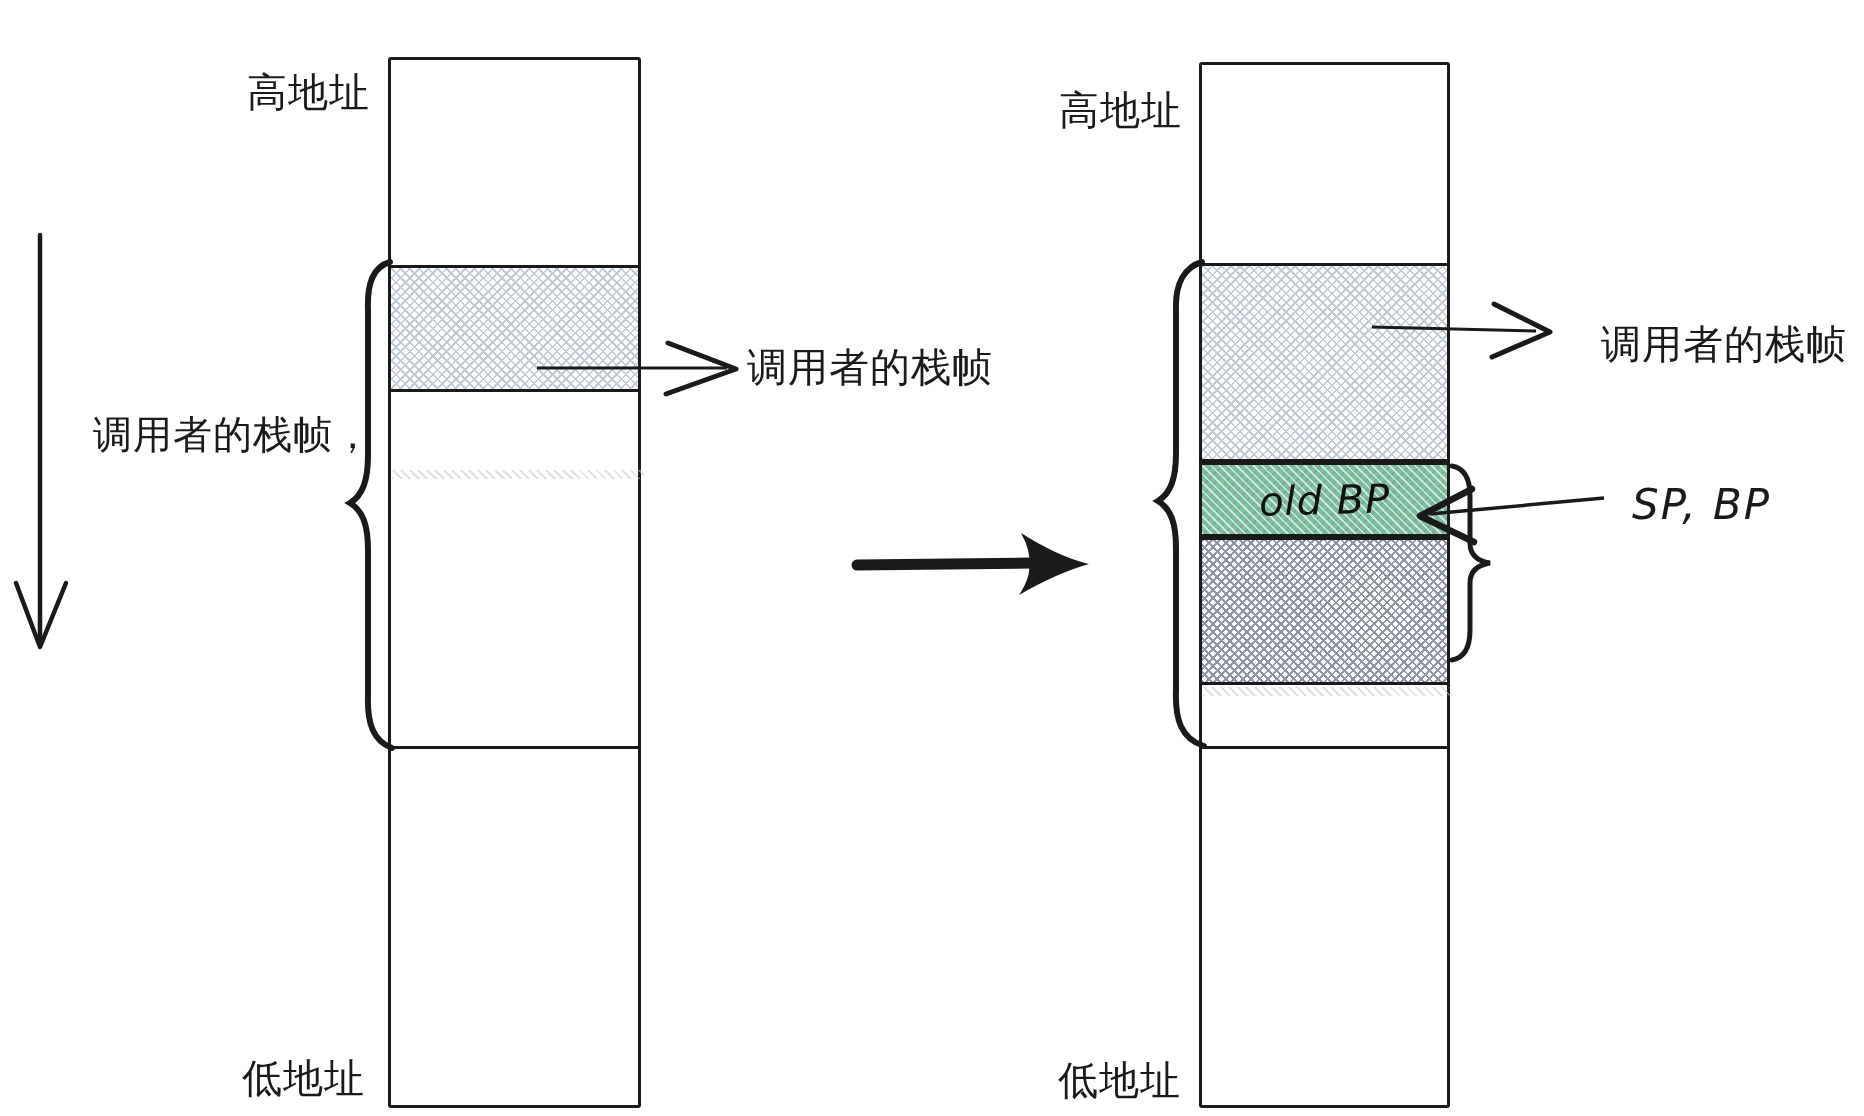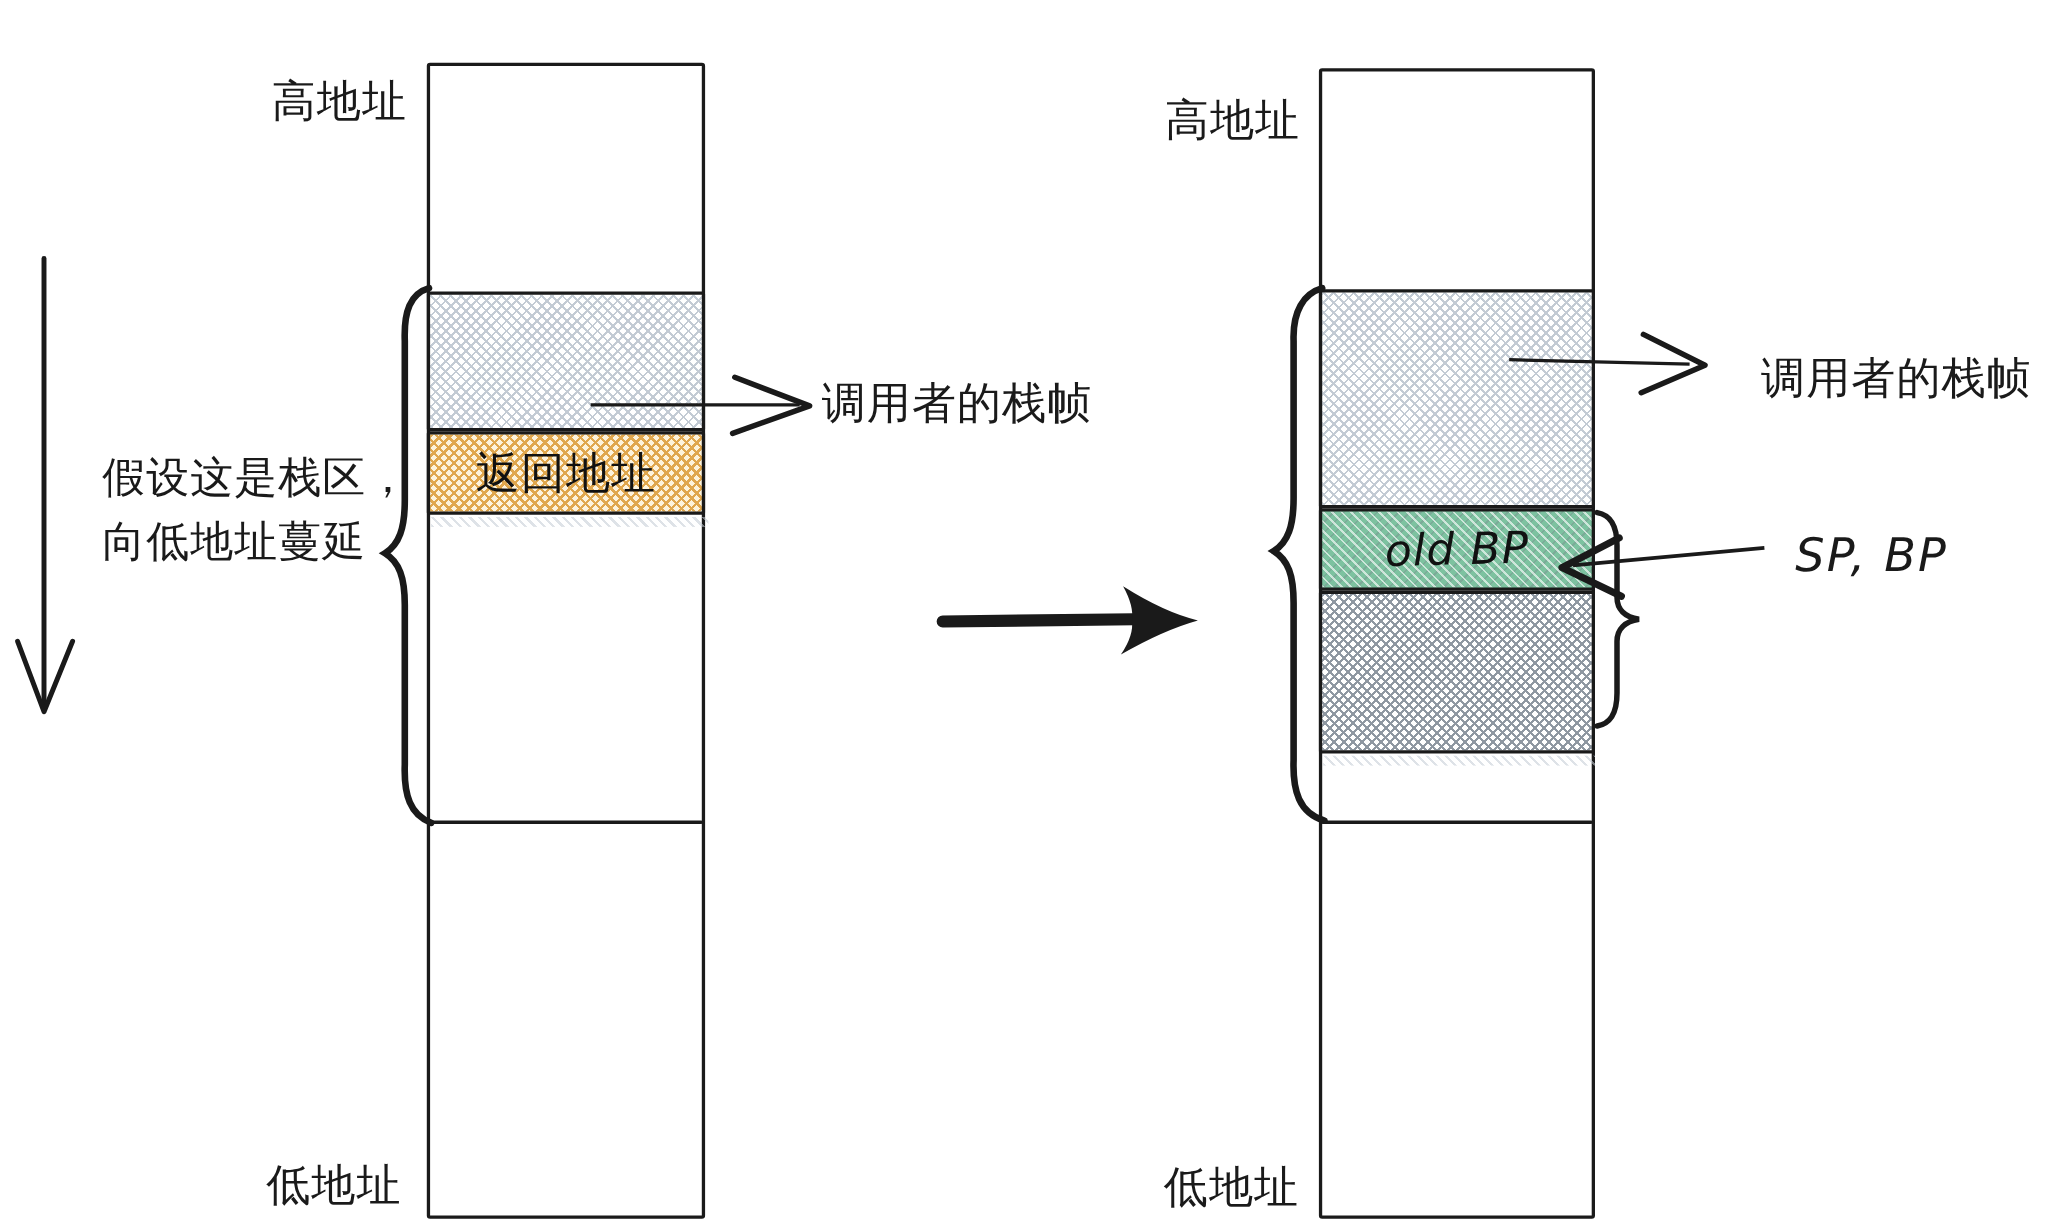--- a/index.html
+++ b/index.html
@@ -82,35 +82,31 @@
 <body>
 
 <div class="canvas">
 
   <svg class="abs" style="left:5px;top:225px;" width="80" height="440" viewBox="0 0 80 440">
     <path d="M 35 10 L 35 415" fill="none" stroke="var(--ink)" stroke-width="4.5" stroke-linecap="round"></path>
     <path d="M 11 358 L 35 422 L 61 358" fill="none" stroke="var(--ink)" stroke-width="4.5" stroke-linecap="round" stroke-linejoin="round"></path>
   </svg>
 
   <div class="note">
-    <div>假设这是栈区，</div>
-    <div>向低地址蔓延</div>
+    <div>调用者的栈帧，</div>
   </div>
 
   <div class="cjk-label" style="left:247px;top:70px;">高地址</div>
   <div class="cjk-label" style="left:242px;top:1056px;">低地址</div>
 
   <div class="stack" style="left:388px;top:57px;width:253px;height:1051px;"></div>
   <div class="divider" style="left:390px;top:746px;width:249px;"></div>
 
   <div class="box hatch-gray" style="left:388px;top:265px;width:253px;height:127px;"></div>
 
-  <div class="box hatch-orange" style="left:388px;top:392px;width:253px;height:76px;">
-    <span class="box-label">返回地址</span>
-  </div>
   <div class="spill" style="left:392px;top:470px;width:252px;height:9px;"></div>
 
   <svg class="abs" style="left:335px;top:255px;" width="70" height="505" viewBox="0 0 70 505">
     <path d="M 55 7 C 38 12, 32 28, 33 55 L 33 200 C 33 225, 28 240, 15 248
              C 28 256, 33 270, 33 295 L 33 440 C 32 468, 38 486, 57 493" fill="none" stroke="var(--ink)" stroke-width="6" stroke-linecap="round"></path>
   </svg>
 
   <svg class="abs" style="left:525px;top:330px;" width="225" height="75" viewBox="0 0 225 75">
     <path d="M 12 38 L 202 38" fill="none" stroke="var(--ink)" stroke-width="3"></path>
     <path d="M 143 13 L 211 39 L 141 64" fill="none" stroke="var(--ink)" stroke-width="5" stroke-linecap="round" stroke-linejoin="round"></path>

